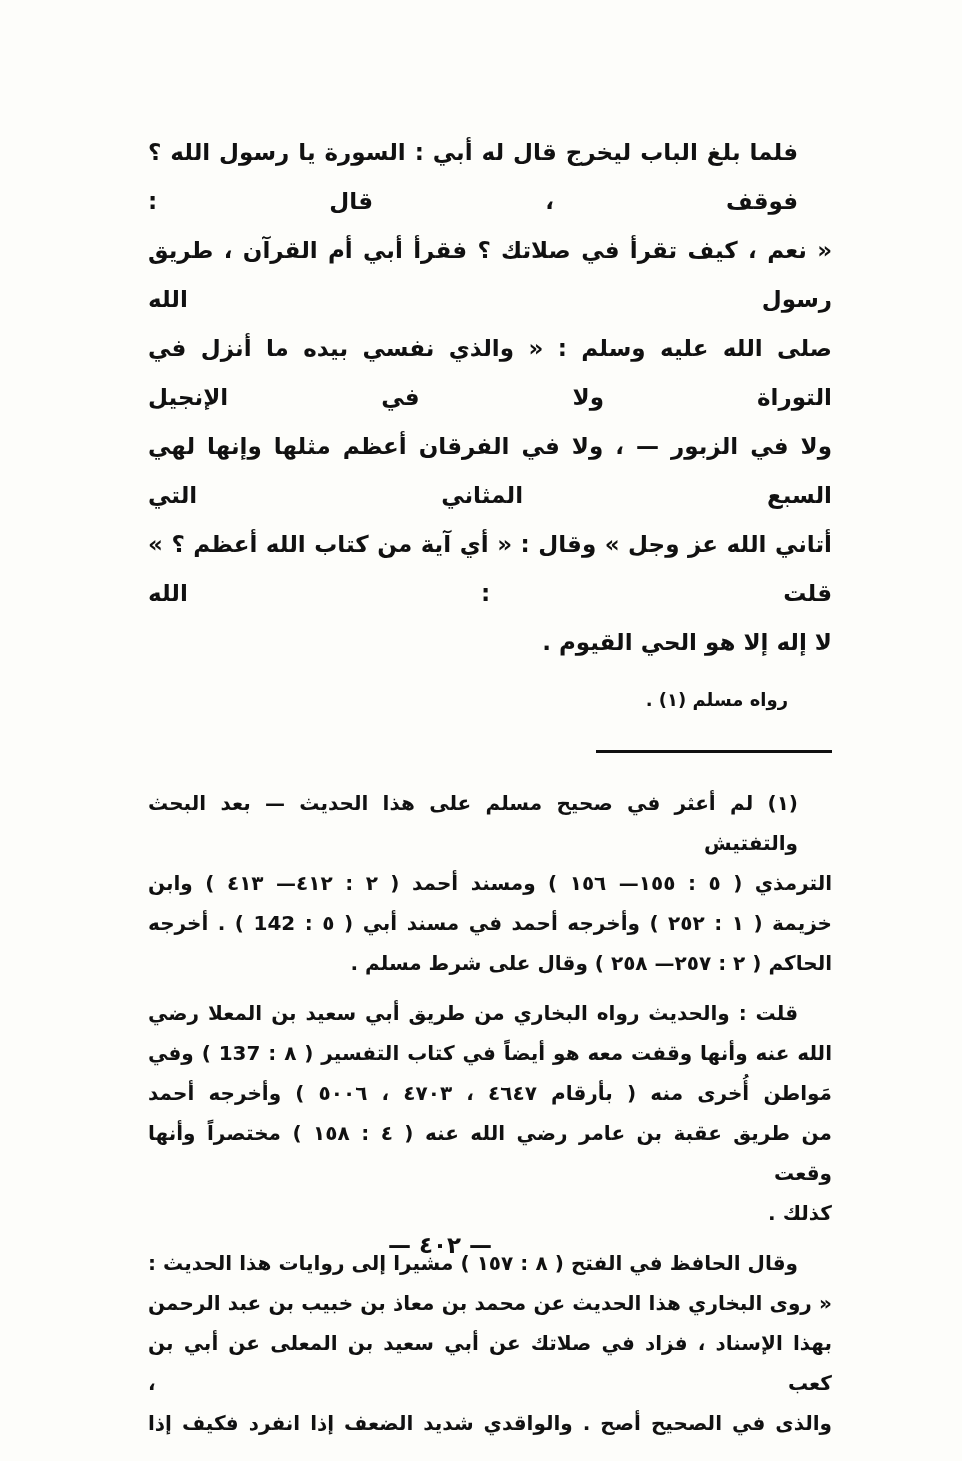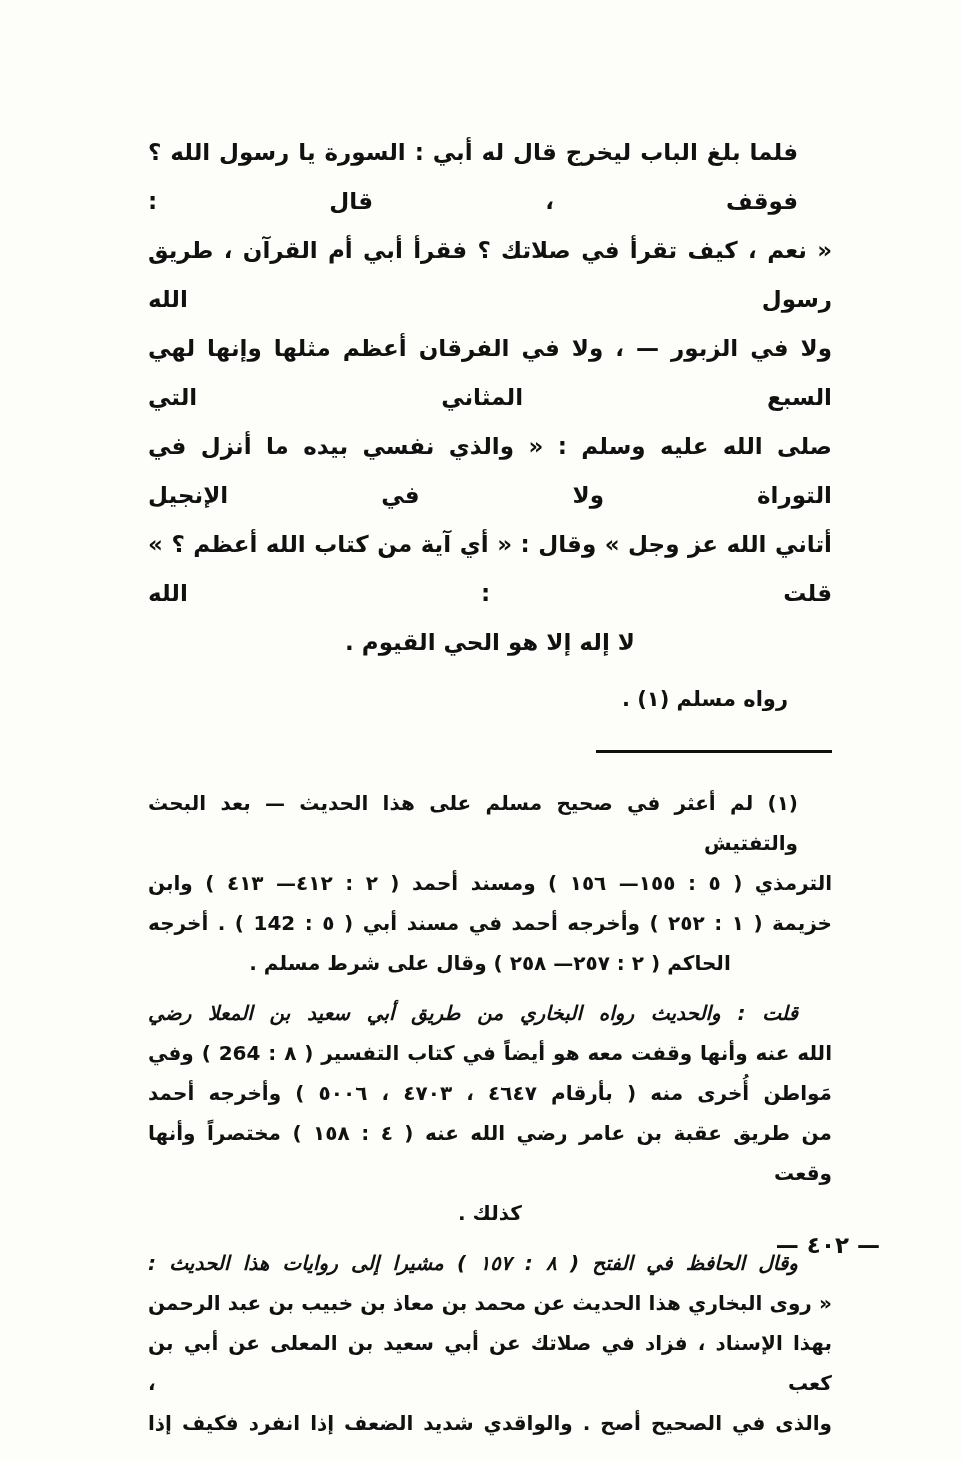--- a/index.html
+++ b/index.html
@@ -30,89 +30,88 @@
     line-height: 49px;
   }
   .fn-block {
     font-size: 20px;
     font-weight: 700;
     line-height: 40px;
   }
   .line {
     direction: rtl;
     unicode-bidi: plaintext;
-    text-align: center;
+    text-align: right;
     white-space: normal;
   }
   .just {
     text-align: justify;
     text-align-last: justify;
   }
   .indent {
     padding-right: 34px;
   }
   .para-gap {
     margin-top: 10px;
-    font-style: italic;
   }
   .attribution {
-    font-size: 21px;
+    font-size: 18px;
     font-weight: 700;
     line-height: 49px;
     text-align: right;
     padding-left: 44px;
     padding-right: 44px;
     margin-top: 8px;
   }
   .separator-rule {
     height: 3px;
     width: 236px;
     background: #111;
     margin: 26px 0 30px auto; 
     margin-right: 0;
     margin-left: auto;
   }
   .page-number {
     position: absolute;
     top: 1232px;
     left: 0;
     right: 82px;
-    text-align: right;
+    text-align: center;
     font-size: 23px;
     font-weight: 700;
     letter-spacing: 2px;
   }
 </style>
 </head>
 <body>
 
 <div class="page">
   <div class="content">
 
     <div class="main-block">
       <div class="line just indent">فلما بلغ الباب ليخرج قال له أبي : السورة يا رسول الله ؟ فوقف ، قال :</div>
       <div class="line just">« نعم ، كيف تقرأ في صلاتك ؟ فقرأ أبي أم القرآن ، طريق رسول الله</div>
+      <div class="line just">صلى الله عليه وسلم : « والذي نفسي بيده ما أنزل في التوراة ولا في الإنجيل</div>
       <div class="line just">ولا في الزبور — ، ولا في الفرقان أعظم مثلها وإنها لهي السبع المثاني التي</div>
-      <div class="line just">صلى الله عليه وسلم : « والذي نفسي بيده ما أنزل في التوراة ولا في الإنجيل</div>
       <div class="line just">أتاني الله عز وجل » وقال : « أي آية من كتاب الله أعظم ؟ » قلت : الله</div>
       <div class="line">لا إله إلا هو الحي القيوم .</div>
     </div>
 
     <div class="attribution">رواه مسلم (١) .</div>
 
     <div class="separator-rule"></div>
 
     <div class="fn-block">
       <div class="line just indent">(١) لم أعثر في صحيح مسلم على هذا الحديث — بعد البحث والتفتيش</div>
       <div class="line just">الترمذي ( ٥ : ١٥٥— ١٥٦ ) ومسند أحمد ( ٢ : ٤١٢— ٤١٣ ) وابن</div>
       <div class="line just">خزيمة ( ١ : ٢٥٢ ) وأخرجه أحمد في مسند أبي ( ٥ : 142 ) . أخرجه</div>
       <div class="line">الحاكم ( ٢ : ٢٥٧— ٢٥٨ ) وقال على شرط مسلم .</div>
 
       <div class="line just indent para-gap">قلت : والحديث رواه البخاري من طريق أبي سعيد بن المعلا رضي</div>
-      <div class="line just">الله عنه وأنها وقفت معه هو أيضاً في كتاب التفسير ( ٨ : 264 ) وفي</div>
+      <div class="line just">الله عنه وأنها وقفت معه هو أيضاً في كتاب التفسير ( ٨ : 137 ) وفي</div>
       <div class="line just">مَواطن أُخرى منه ( بأرقام ٤٦٤٧ ، ٤٧٠٣ ، ٥٠٠٦ ) وأخرجه أحمد</div>
       <div class="line just">من طريق عقبة بن عامر رضي الله عنه ( ٤ : ١٥٨ ) مختصراً وأنها وقعت</div>
       <div class="line">كذلك .</div>
 
       <div class="line just indent para-gap">وقال الحافظ في الفتح ( ٨ : ١٥٧ ) مشيرا إلى روايات هذا الحديث :</div>
       <div class="line just">« روى البخاري هذا الحديث عن محمد بن معاذ بن خبيب بن عبد الرحمن</div>
       <div class="line just">بهذا الإسناد ، فزاد في صلاتك عن أبي سعيد بن المعلى عن أبي بن كعب ،</div>
       <div class="line just">والذى في الصحيح أصح . والواقدي شديد الضعف إذا انفرد فكيف إذا</div>
 
     </div>

